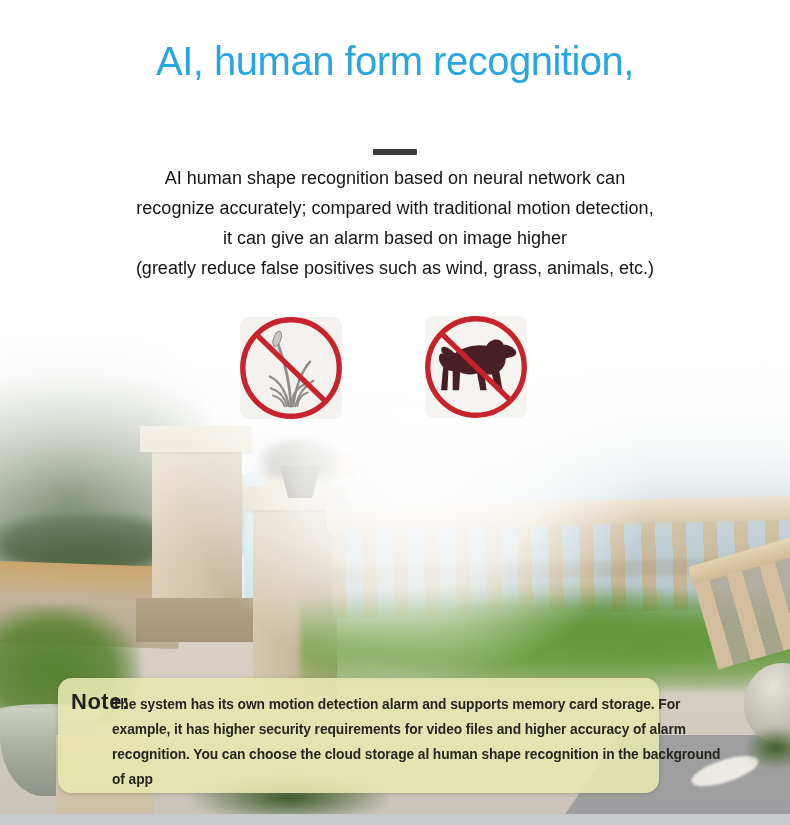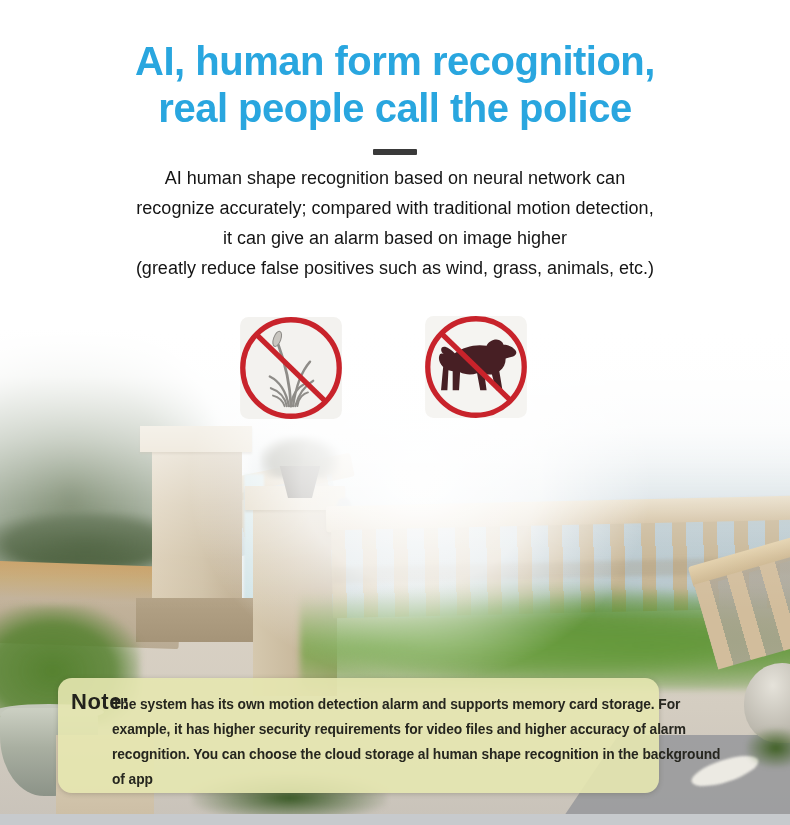--- a/index.html
+++ b/index.html
@@ -3,21 +3,21 @@
 <meta charset="utf-8">
 <style>
   html,body{margin:0;padding:0;background:#ffffff;}
   .canvas{
     position:relative;width:790px;height:825px;overflow:hidden;background:#fff;
     font-family:"Liberation Sans","DejaVu Sans",sans-serif;
   }
   
   .title{
     position:absolute;top:38px;left:0;width:790px;text-align:center;
-    color:#29a6df;font-weight:bold;font-size:40px;line-height:47px;letter-spacing:-0.5px;
+    color:#29a6df;font-weight:normal;font-size:40px;line-height:47px;letter-spacing:-0.5px;
   }
   .divider{
     position:absolute;top:149px;left:50%;margin-left:-22px;width:44px;height:6px;
     background:#3a3a3a;border-radius:1px;
   }
   
   .intro{
     position:absolute;top:163px;left:0;width:790px;text-align:center;
     color:#141414;font-size:18px;line-height:30px;font-weight:normal;
   }
@@ -124,21 +124,20 @@
   
   .bottom-strip{position:absolute;left:0;top:814px;width:790px;height:11px;background:#c7cacd;z-index:13;}
 </style>
 </head>
 <body>
 
 <div class="canvas">
 
   <div class="title">
     <div>AI, human form recognition,</div>
-    <div>real people call the police</div>
   </div>
   <div class="divider"></div>
 
   <div class="intro">
     <div>AI human shape recognition based on neural network can</div>
     <div>recognize accurately; compared with traditional motion detection,</div>
     <div>it can give an alarm based on image higher</div>
     <div>(greatly reduce false positives such as wind, grass, animals, etc.)</div>
   </div>
 

